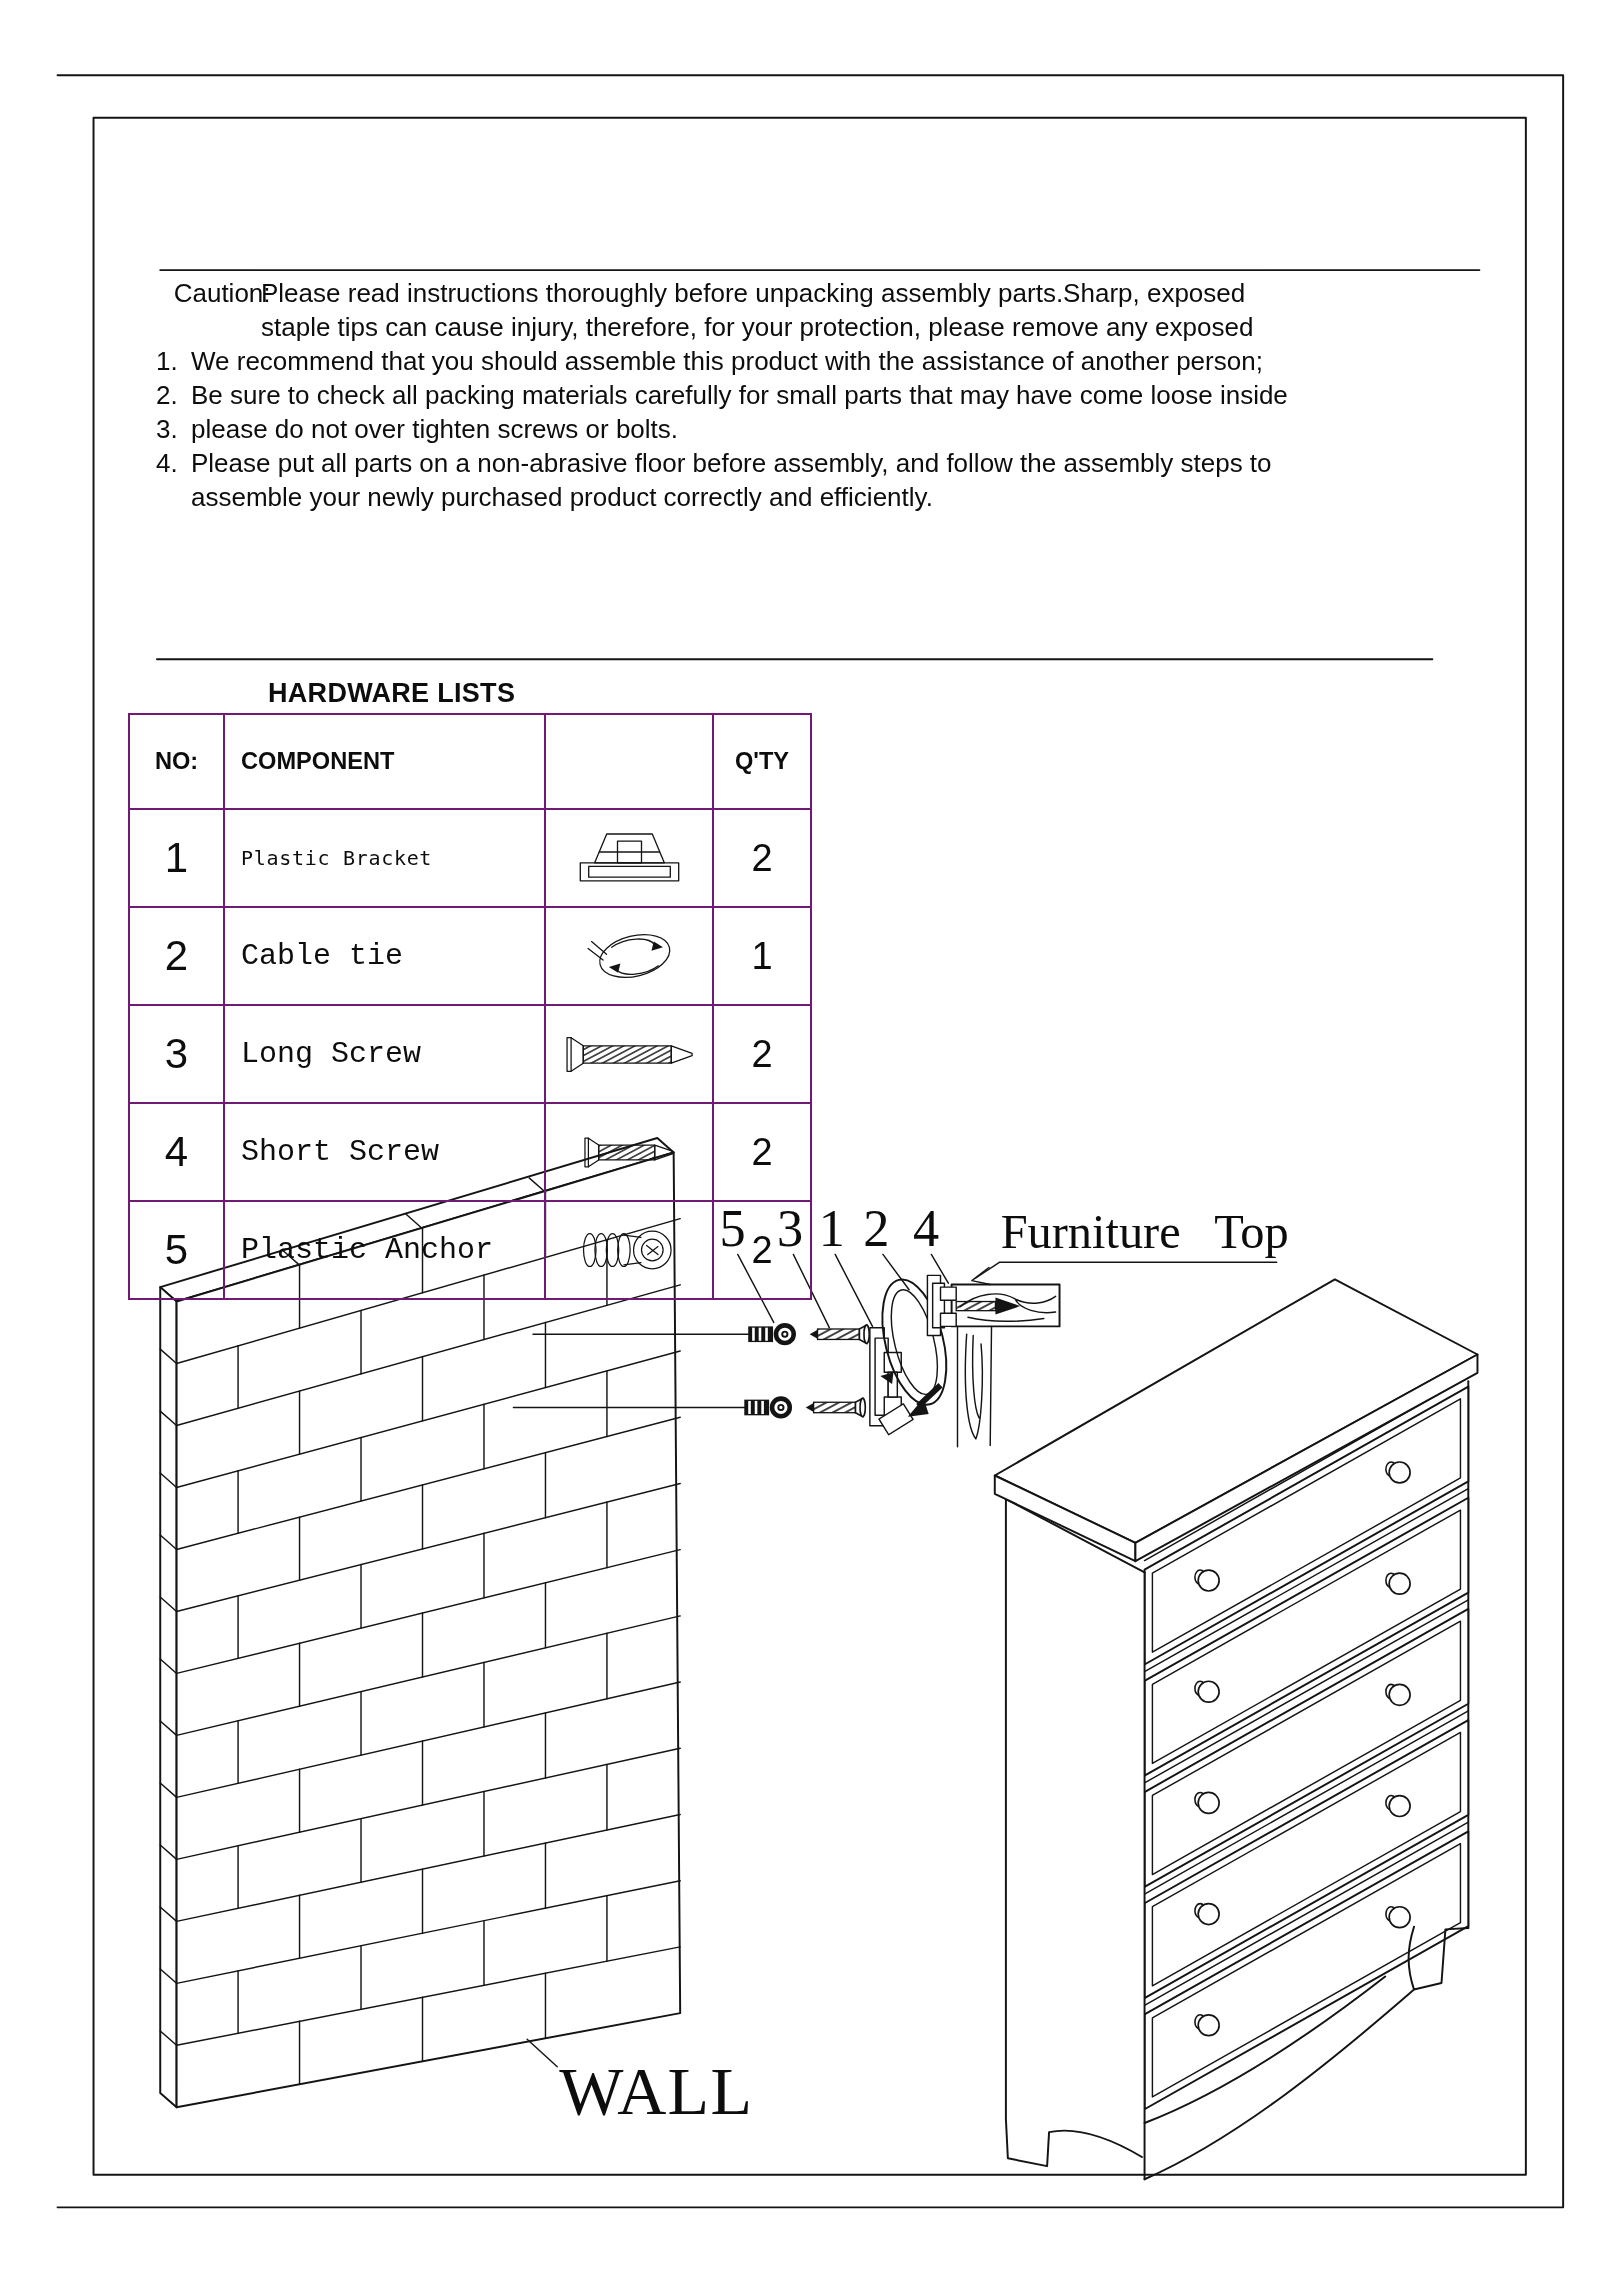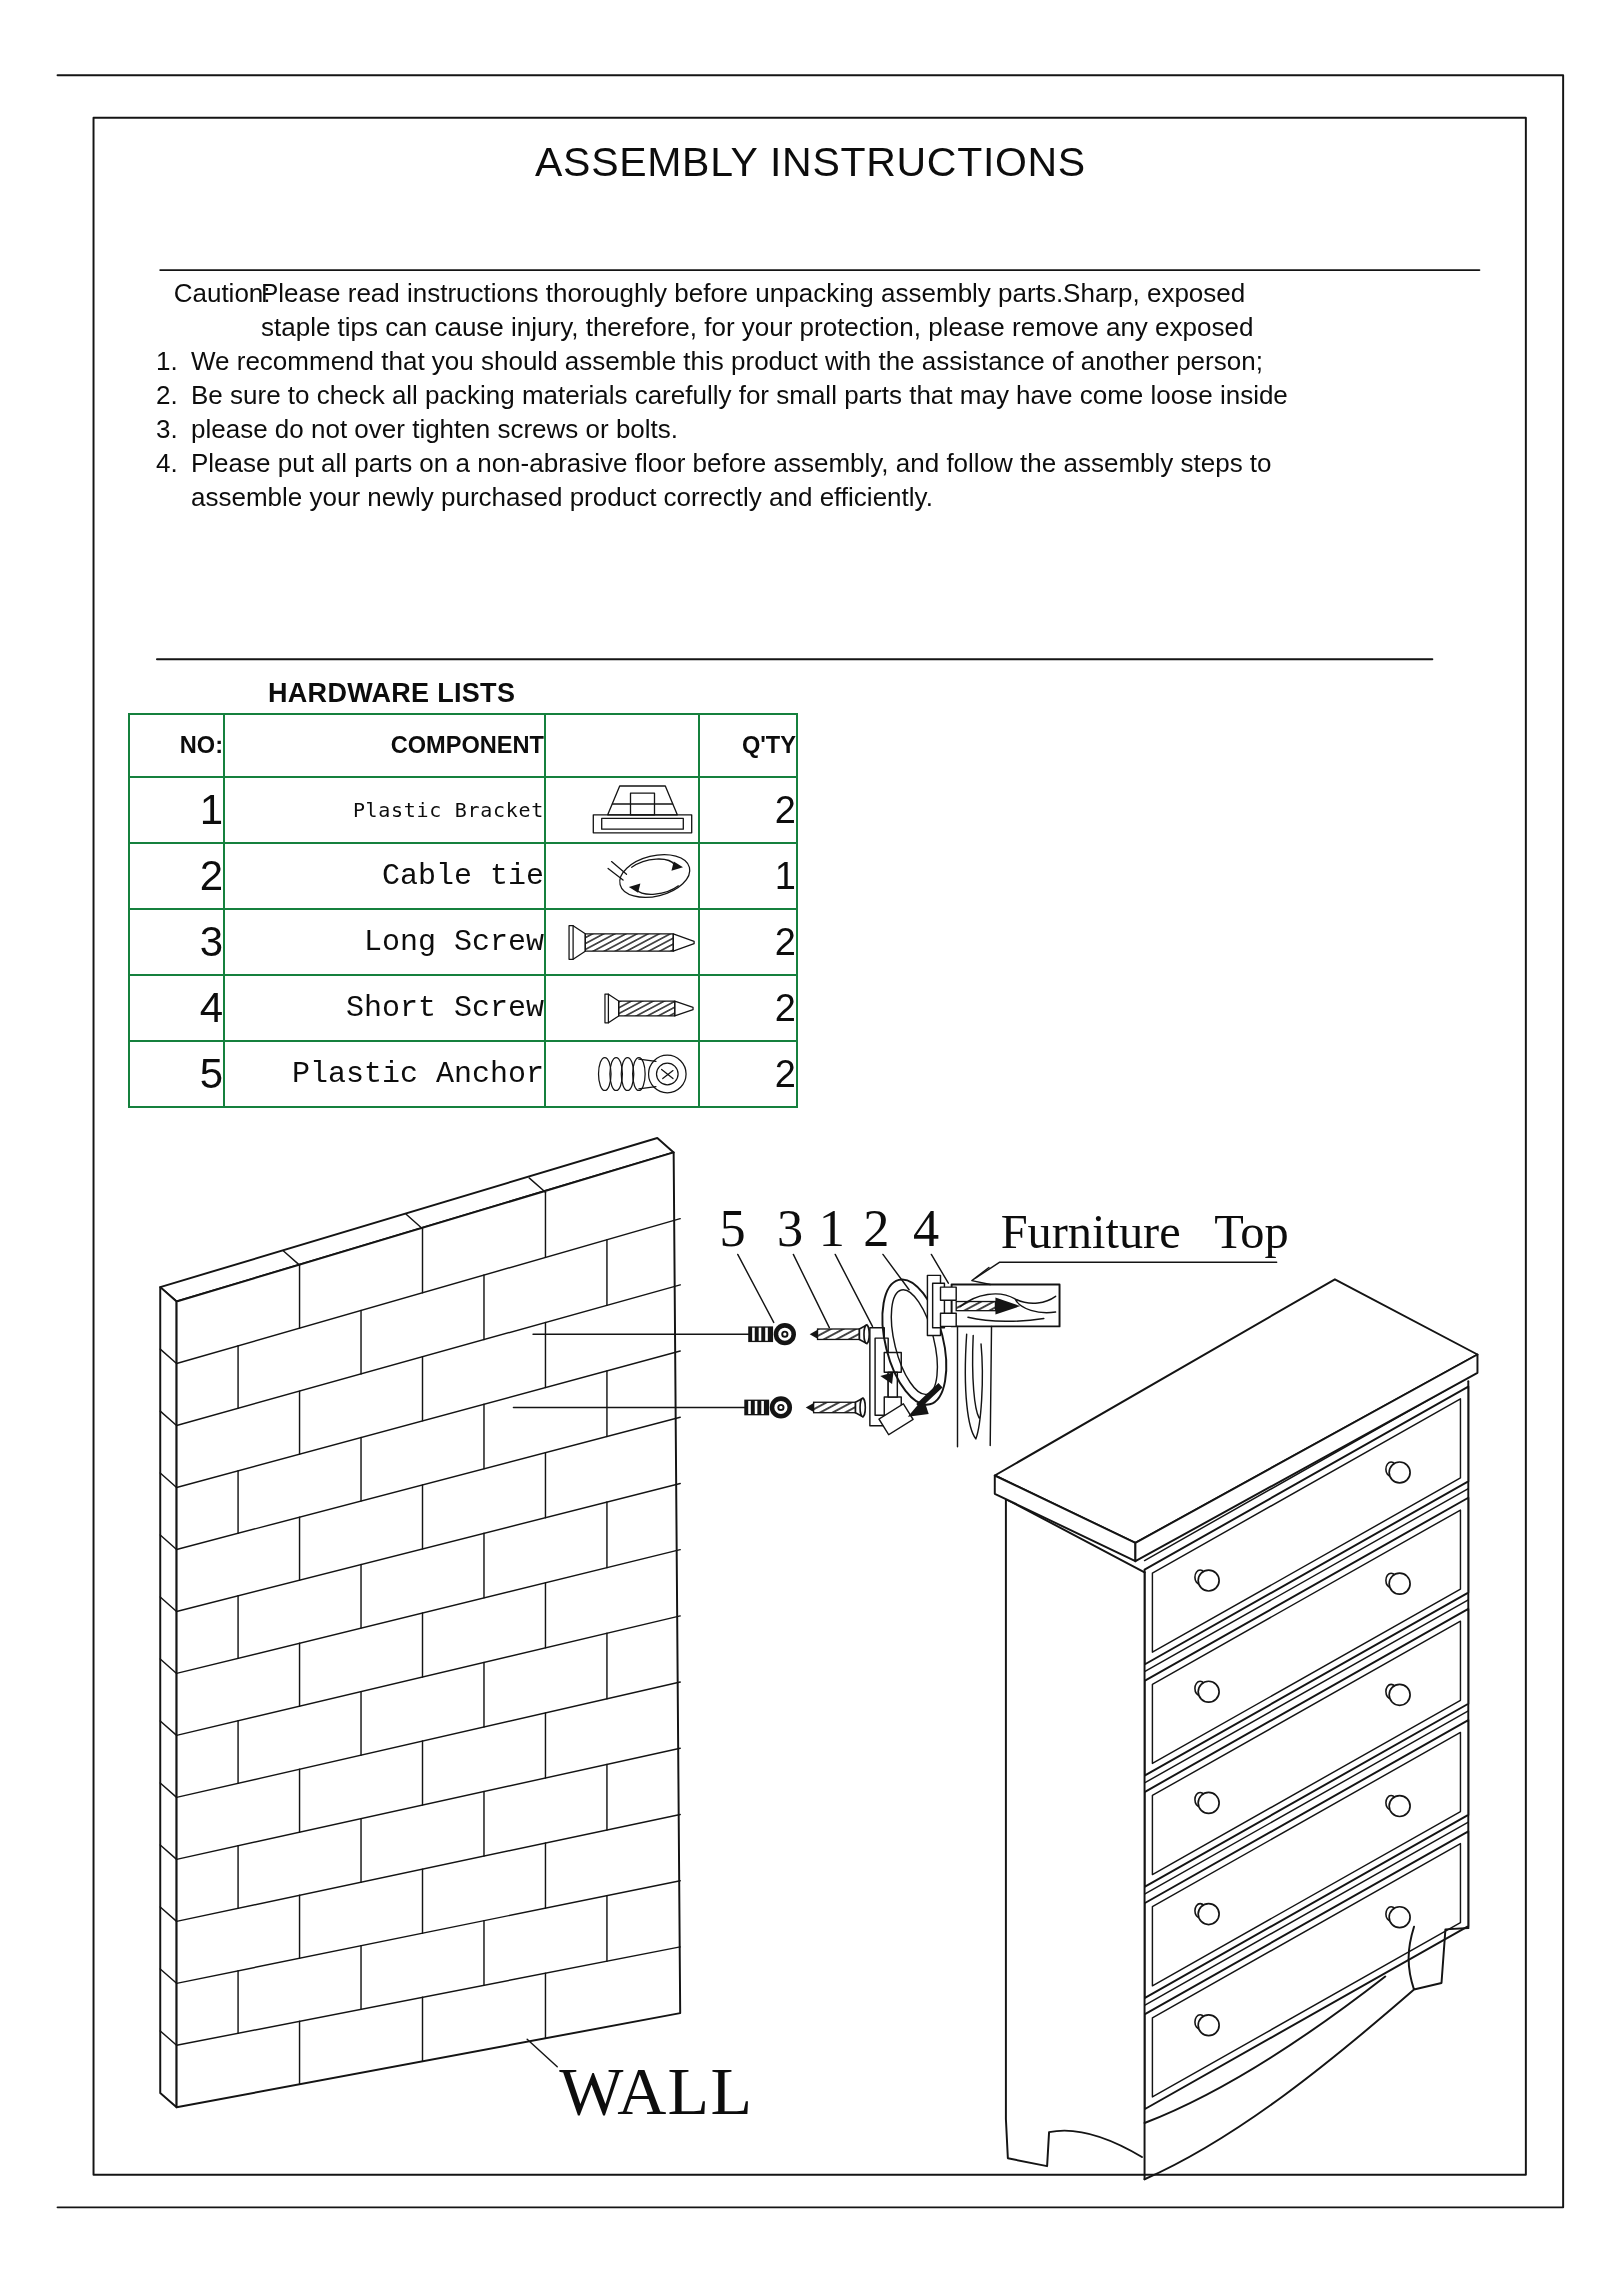--- a/index.html
+++ b/index.html
@@ -10,21 +10,21 @@
       font-size:41px;letter-spacing:0.7px;font-weight:400;}
   #text-block{position:absolute;left:156px;top:276px;width:1282px;font-size:26px;
       line-height:34px;white-space:nowrap;}
   .para{position:relative;}
   .caution .line{padding-left:105px;}
   .c-label{position:absolute;left:17.7px;top:0;}
   .item .line{padding-left:35px;}
   .i-num{position:absolute;left:0;top:0;}
   .hw-heading{position:absolute;left:268px;top:678px;font-size:27px;font-weight:bold;letter-spacing:0.3px;}
   table.hw{position:absolute;left:128px;top:713px;border-collapse:collapse;table-layout:fixed;}
-  table.hw td,table.hw th{border:2px solid #15803d;padding:0;vertical-align:middle;overflow:hidden;text-align:right;}
+  table.hw td,table.hw th{border:2px solid #701a75;padding:16px;vertical-align:middle;overflow:hidden;}
   table.hw th{height:61px;font-size:23.6px;}
   table.hw td{height:64px;}
   .col-no{width:95px;} .col-comp{width:321px;} .col-icon{width:154px;} .col-qty{width:98px;}
   th.h-comp{text-align:left;padding-left:38px;}
   td.no{font-size:42px;font-weight:400;text-align:center;}
   td.qty{font-size:38px;text-align:center;}
   td.comp{font-family:Liberation Mono, monospace;font-size:30px;padding-left:73px;}
   tr.row-mono td.comp{font-family:"DejaVu Sans Mono",monospace;font-size:20px;letter-spacing:0.7px;margin-top:48px;}
   td.icon{text-align:center;}
   td.icon svg{vertical-align:middle;}
@@ -316,21 +316,20 @@
       <polygon class="white" points="1521,2256 1736,2359 1736,2387 1521,2284"></polygon>
       <polygon class="white" points="1736,2359 2259,2071 2259,2099 1736,2387"></polygon>
     </g>
 
     <g>
       <line x1="806" y1="3118" x2="852" y2="3160" class="lineart fine"></line>
       <text class="lbl lbl-wall" x="855" y="3232">WALL</text>
     </g>
   </svg>
 
-  <div class="page-title">ASSEMBLY INSTRUCTIONS</div>
 
   <div id="text-block">
       <div class="para caution">
         <div class="line"><span class="c-label">Caution:</span>Please read instructions thoroughly before unpacking assembly parts.Sharp, exposed</div>
         <div class="line">staple tips can cause injury, therefore, for your protection, please remove any exposed</div>
       </div>
       <div class="para item">
         <div class="line"><span class="i-num">1.</span>We recommend that you should assemble this product with the assistance of another person;</div>
       </div>
       <div class="para item">

